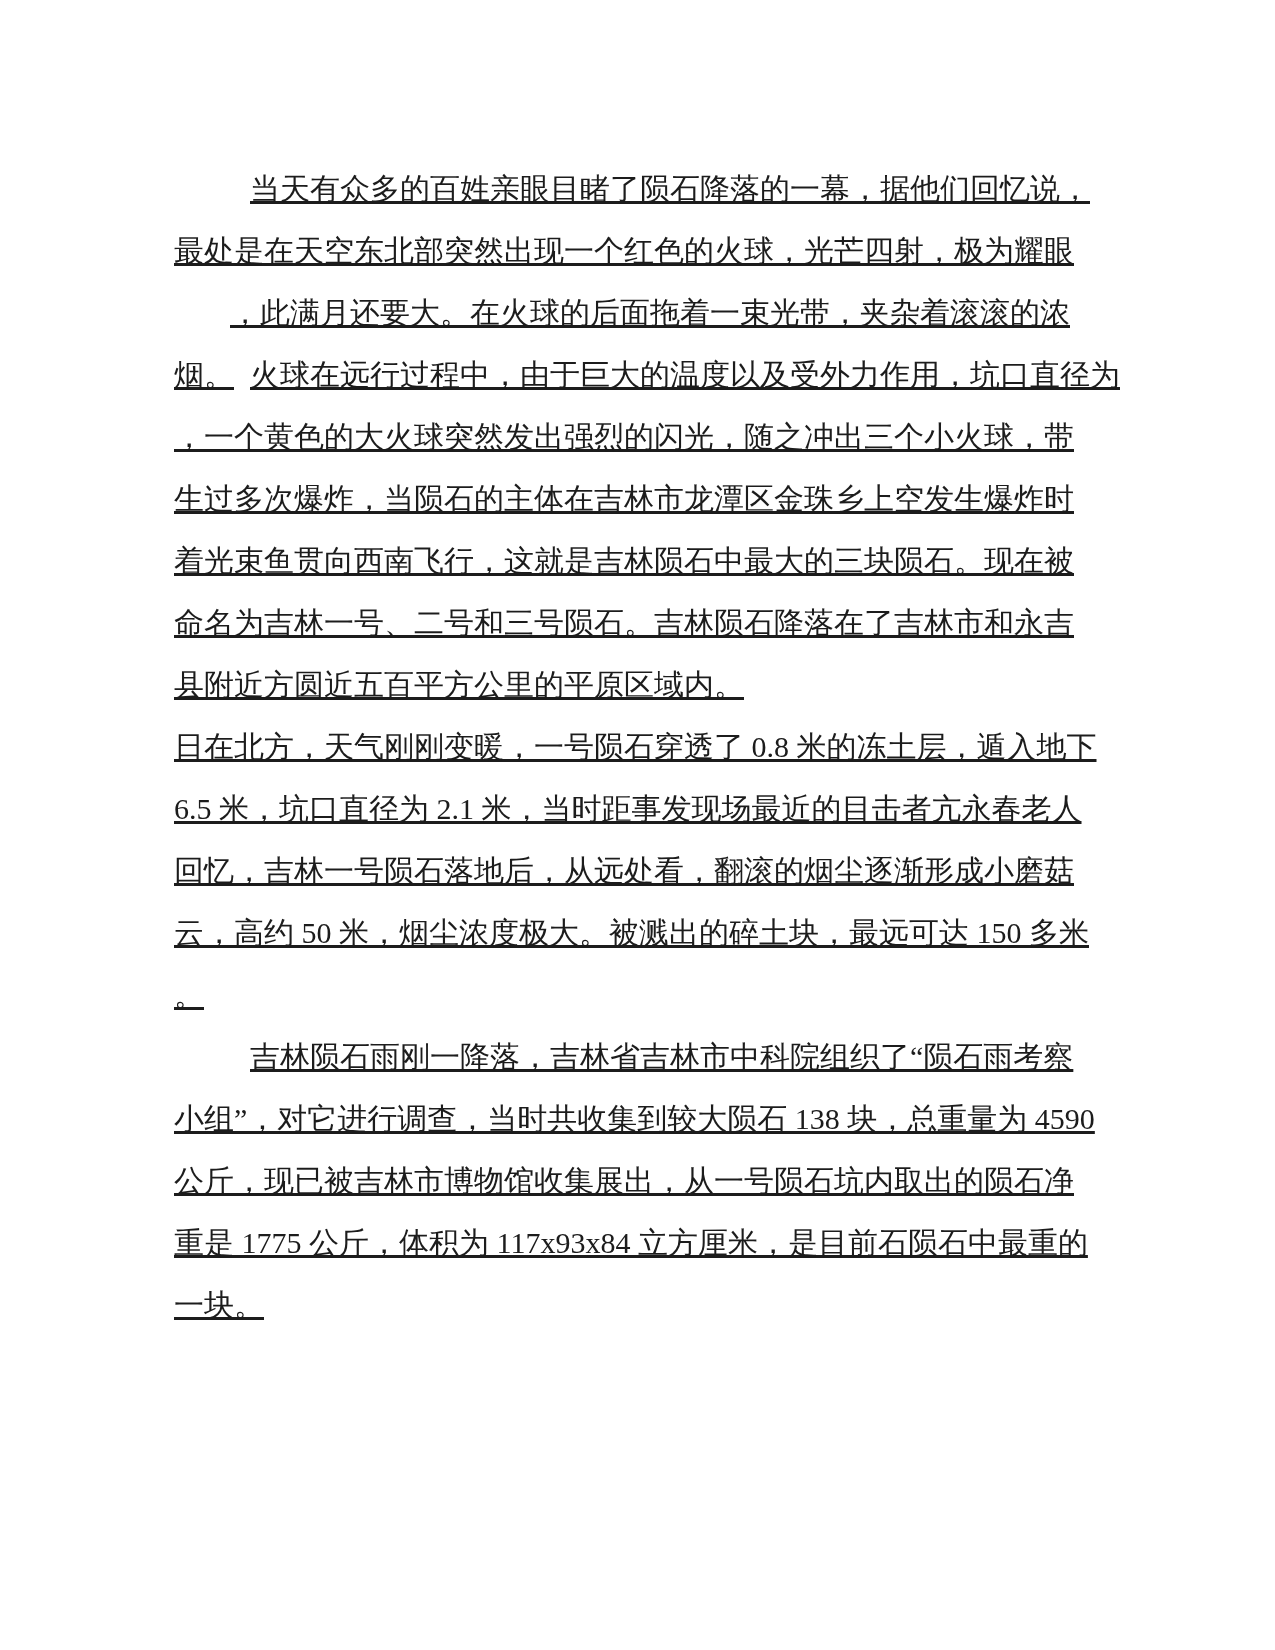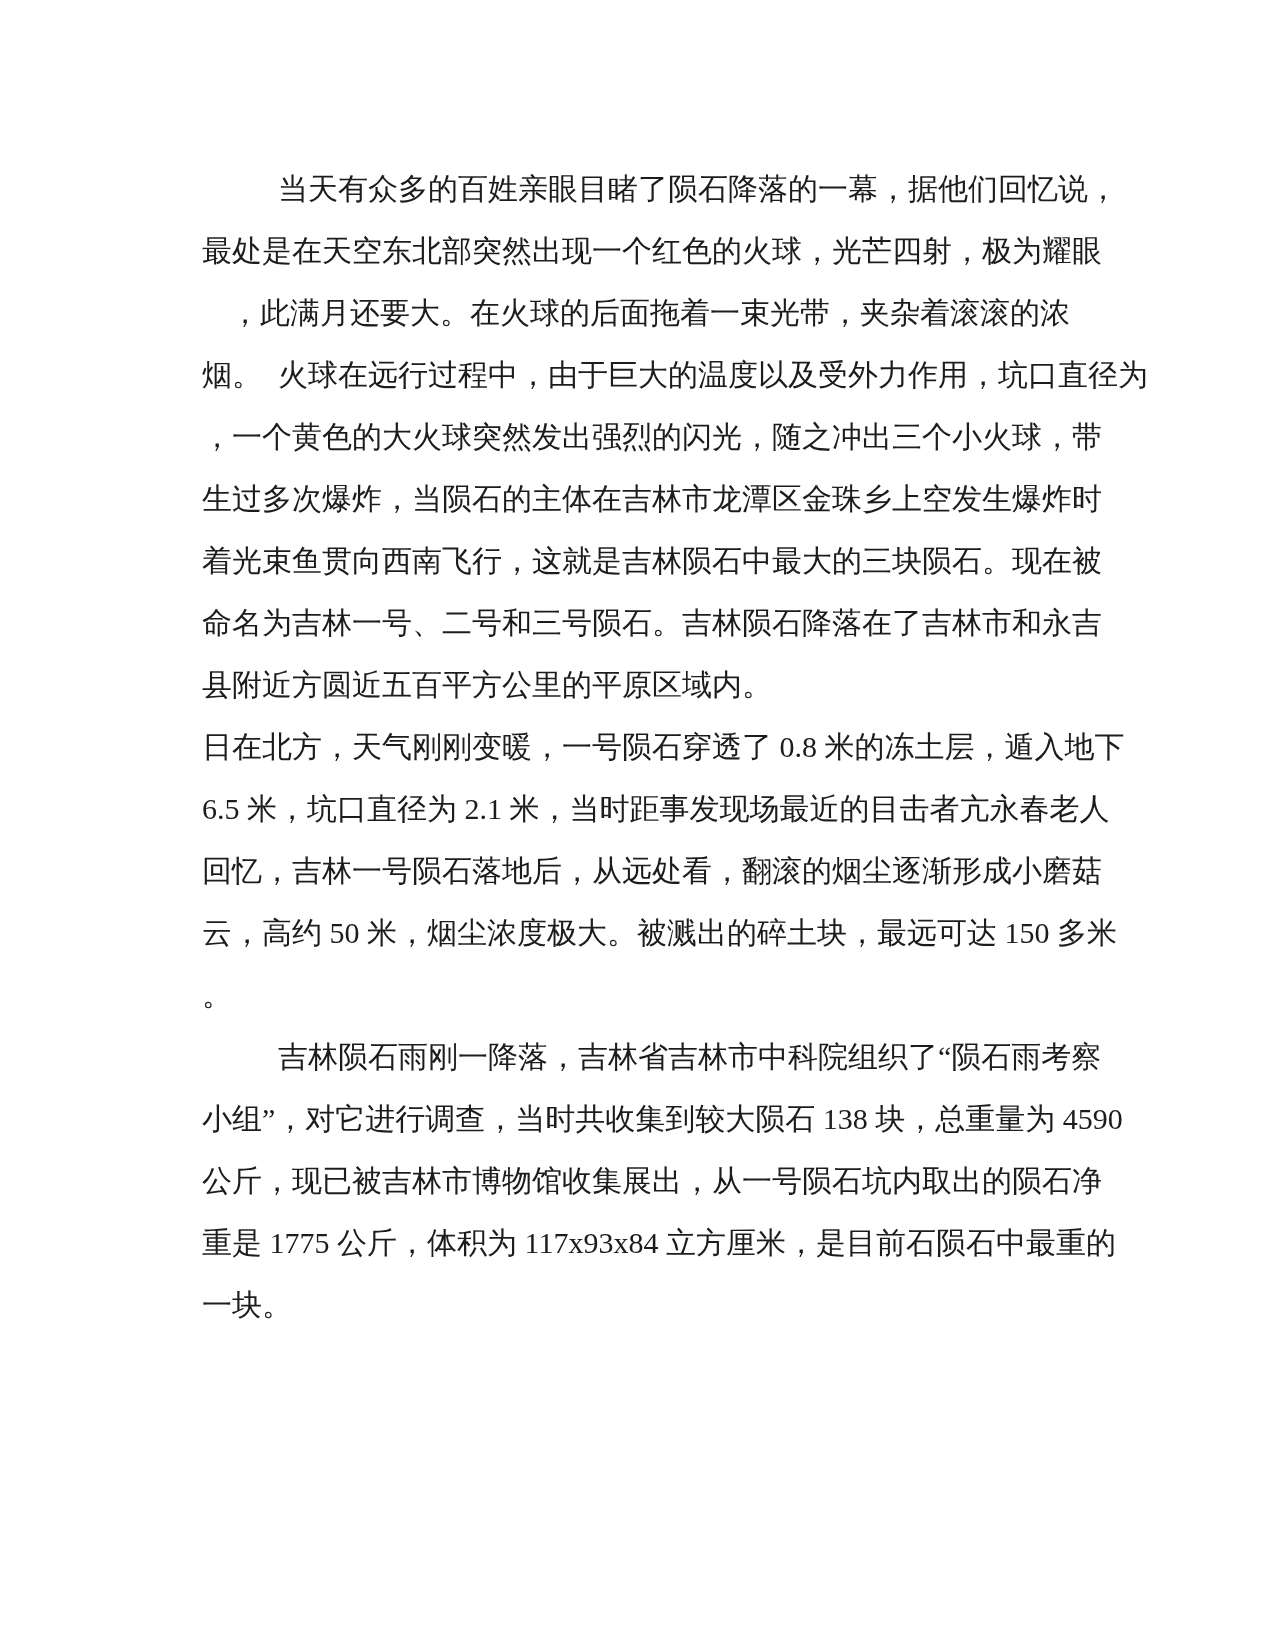--- a/index.html
+++ b/index.html
@@ -10,39 +10,40 @@
   body {
     width: 1275px;
     height: 1650px;
     position: relative;
     font-family: "Liberation Serif", "DejaVu Serif", serif;
     color: #1c1c1c;
     overflow: hidden;
   }
   .page {
     position: absolute;
-    left: 202px;
+    left: 174px;
     top: 158px;
     width: 896px;
+    text-decoration: underline;
   }
   .line {
     font-size: 30px;
     line-height: 62px;
     height: 62px;
     white-space: nowrap;
     text-align: justify;
     text-align-last: justify;
     font-weight: 400;
     letter-spacing: 0;
   }
   .line.indent {
     text-indent: 76px;
   }
   .line.last {
-    text-align: center;
+    text-align: right;
     text-align-last: left;
     white-space: normal;
   }
 </style>
 </head>
 <body>
 
 <div class="page">
 
   <div class="line indent">当天有众多的百姓亲眼目睹了陨石降落的一幕，据他们回忆说，</div>

